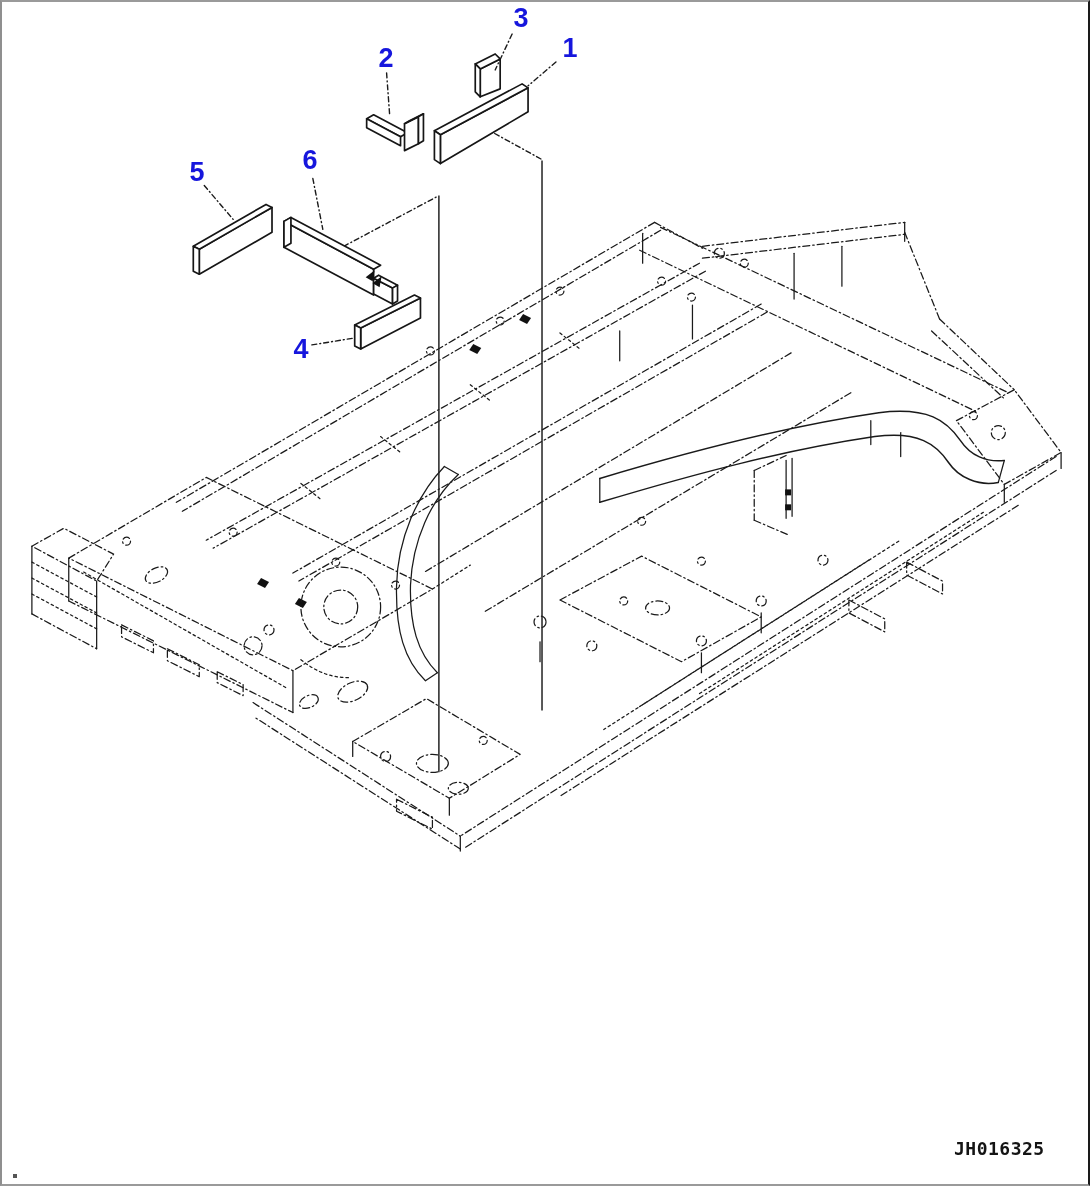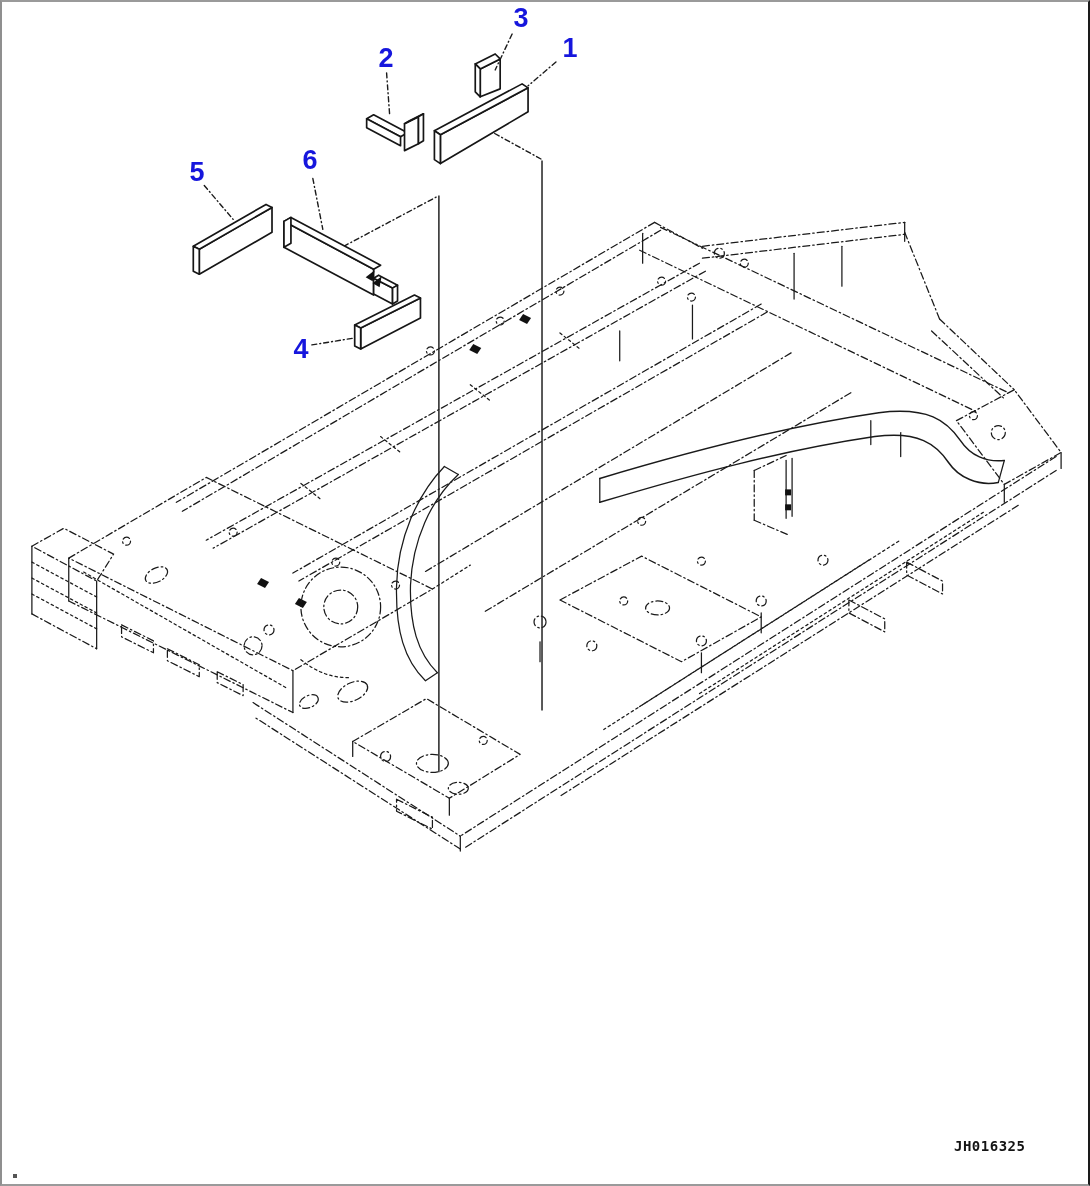--- a/index.html
+++ b/index.html
@@ -28,21 +28,21 @@
     position:absolute;
     transform:translate(-50%,-50%);
     font-size:27px;font-weight:bold;
     line-height:1;
     user-select:none;
   }
   .drawing-code{
     position:absolute;
     left:952px;top:1136px;
     font-family:"DejaVu Sans Mono", monospace;
-    font-size:14px;font-weight:700;
+    font-size:18px;font-weight:700;
     letter-spacing:0.5px;color:#141414;
   }
   .speck{position:absolute;left:11px;top:1172px;width:4px;height:4px;background:#555;}
 </style>
 </head>
 <body>
 
 <div class="page">
 
   <svg class="art" viewBox="0 0 1090 1186" aria-hidden="true">

